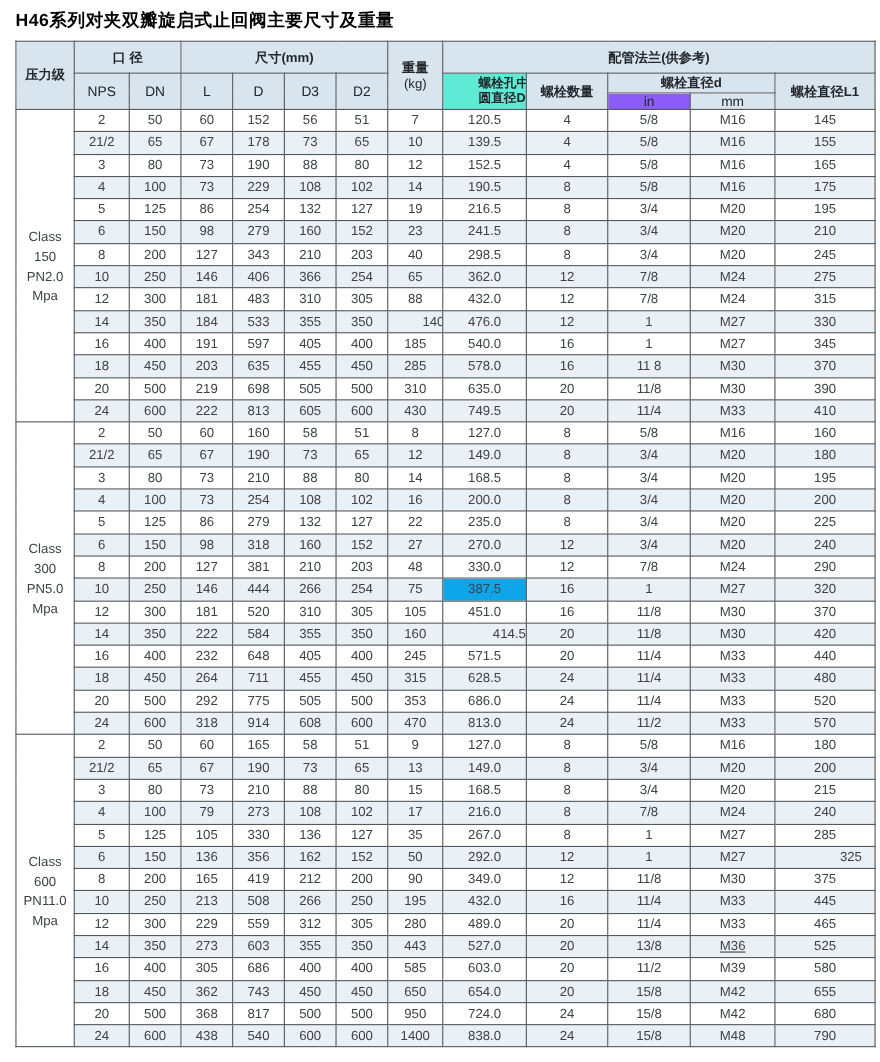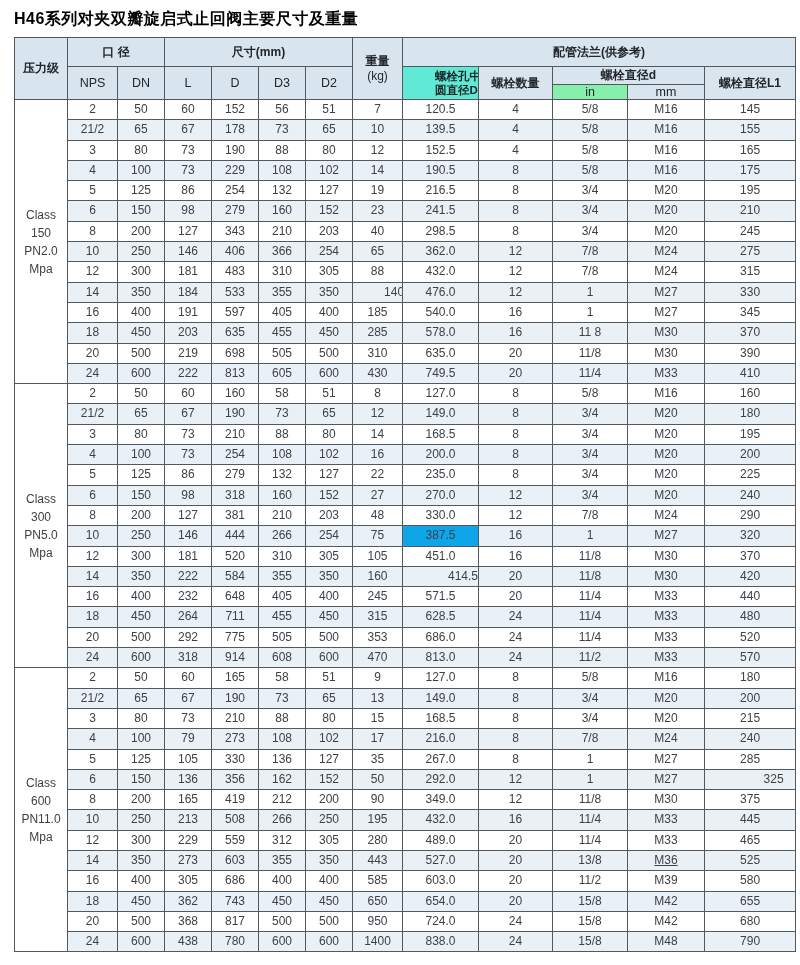--- a/index.html
+++ b/index.html
@@ -110,21 +110,21 @@
         <th rowspan="2" class="sub" style="background: rgb(216, 229, 239);">D2</th>
         <th rowspan="2" class="two-line" style="background: #5eead4; padding-left: 32px;">
           <div>螺栓孔中心</div>
           <div>圆直径D1</div>
         </th>
         <th rowspan="2" style="background: rgb(216, 229, 239);">螺栓数量</th>
         <th colspan="2" style="background: rgb(216, 229, 239);">螺栓直径d</th>
         <th rowspan="2" style="background: rgb(216, 229, 239);">螺栓直径L1</th>
       </tr>
       <tr class="h3">
-        <th class="sub" style="background: #86efac;">in</th>
+        <th class="sub" style="background: #8b5cf6;">in</th>
         <th class="sub" style="background: rgb(216, 229, 239);">mm</th>
       </tr>
     </thead>
     <tbody id="spec-body">
         <tr>
           <td rowspan="14" class="class-cell">
             <div>Class</div>
             <div>150</div>
             <div>PN2.0</div>
             <div>Mpa</div>
@@ -711,21 +711,21 @@
           <td>724.0</td>
           <td>24</td>
           <td>15/8</td>
           <td>M42</td>
           <td>680</td>
         </tr>
         <tr class="stripe">
           <td style="background: rgb(233, 240, 246);">24</td>
           <td style="background: rgb(233, 240, 246);">600</td>
           <td style="background: rgb(233, 240, 246);">438</td>
-          <td style="background: rgb(233, 240, 246);">780</td>
+          <td style="background: rgb(233, 240, 246);">540</td>
           <td style="background: rgb(233, 240, 246);">600</td>
           <td style="background: rgb(233, 240, 246);">600</td>
           <td style="background: rgb(233, 240, 246);">1400</td>
           <td style="background: rgb(233, 240, 246);">838.0</td>
           <td style="background: rgb(233, 240, 246);">24</td>
           <td style="background: rgb(233, 240, 246);">15/8</td>
           <td style="background: rgb(233, 240, 246);">M48</td>
           <td style="background: rgb(233, 240, 246);">790</td>
         </tr>
       </tbody>

